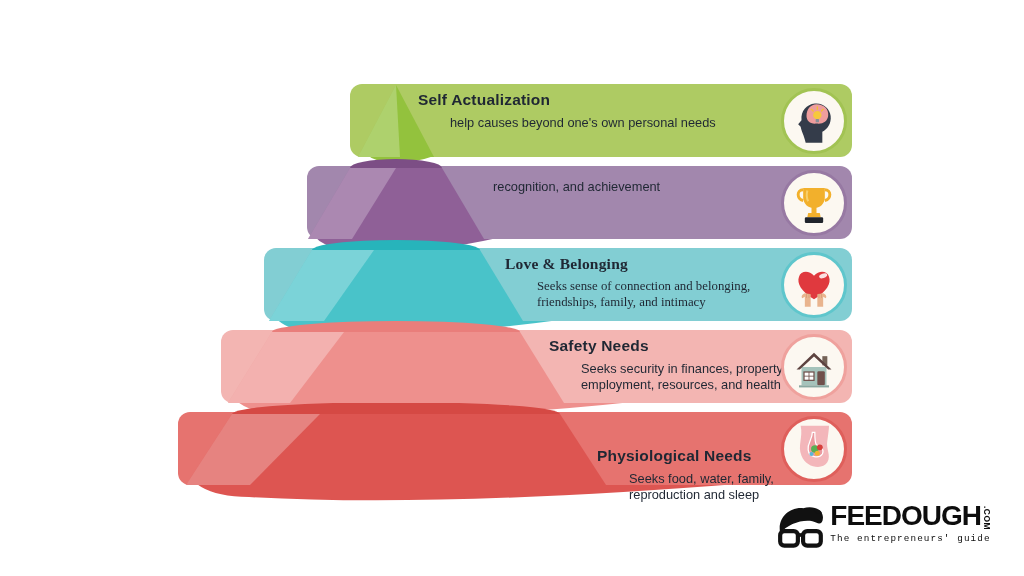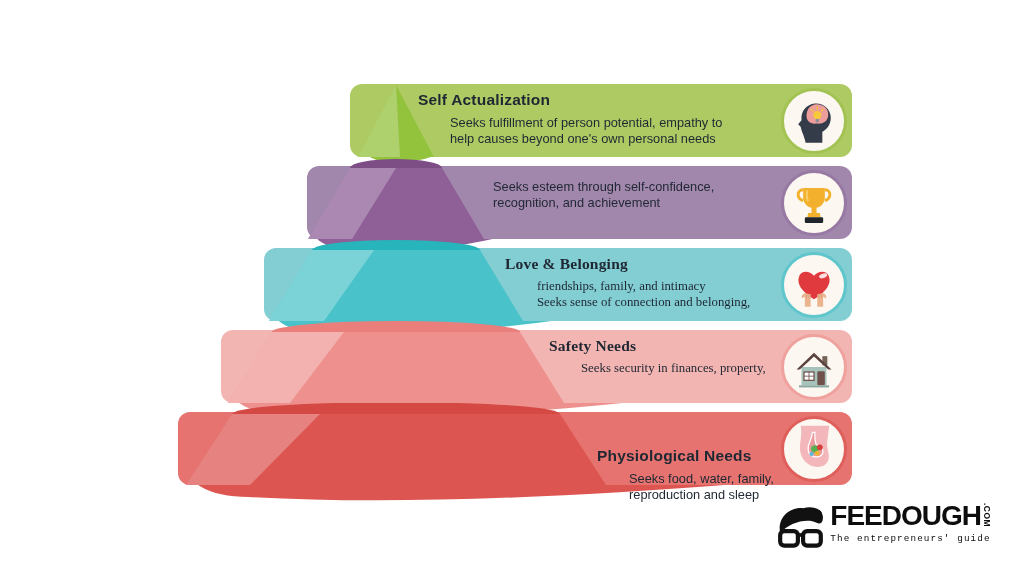--- a/index.html
+++ b/index.html
@@ -11,32 +11,32 @@
   .bar.lv0{left:350px;top:84px;width:502px;}
   .bar.lv1{left:307px;top:166px;width:545px;}
   .bar.lv2{left:264px;top:248px;width:588px;}
   .bar.lv3{left:221px;top:330px;width:631px;}
   .bar.lv4{left:178px;top:412px;width:674px;}
   #pyramid-front{z-index:2;}
   .bar-text{position:absolute;top:7px;color:#1f2733;z-index:3;}
   .lv0 .bar-text{left:68px;}
   .lv1 .bar-text{left:154px;}
   .lv2 .bar-text{left:241px;}
-  .lv3 .bar-text{left:328px;font-family:Liberation Serif, serif;}
+  .lv3 .bar-text{left:328px;}
   .lv4 .bar-text{left:419px;margin-top:28px;}
   .bar-title{font-size:15.5px;font-weight:bold;letter-spacing:.2px;}
   .bar-desc{margin-left:32px;margin-top:6px;font-size:12.8px;line-height:15.5px;}
   .icon-circle{position:absolute;right:5px;top:3.5px;width:66px;height:66px;border-radius:50%;
                border:3px solid #ccc;background:#fcf8f1;box-sizing:border-box;z-index:3;
                display:flex;align-items:center;justify-content:center;overflow:hidden;}
   .icon-circle svg{width:50px;height:50px;}
   .logo{position:absolute;right:32px;bottom:22px;display:flex;align-items:flex-start;z-index:4;}
   .logo-mark{width:50px;height:50px;margin-right:4px;margin-top:2px;}
   .logo-word{display:flex;flex-direction:column;}
-  .logo-brand-row{display:flex;align-items:flex-start;}
+  .logo-brand-row{display:flex;align-items:flex-end;}
   .logo-brand{font-size:28px;font-weight:bold;letter-spacing:-1px;color:#0d0d0d;line-height:28px;}
   .logo-tld{writing-mode:vertical-rl;font-size:8.5px;font-weight:bold;color:#0d0d0d;
             letter-spacing:.5px;margin-left:1px;margin-top:1px;}
   .logo-tagline{font-family:"Liberation Mono", monospace;font-size:9.3px;font-weight:normal;
                 letter-spacing:1.1px;color:#0d0d0d;margin-top:3px;}
 </style>
 </head>
 <body>
 
 <div id="canvas">
@@ -46,21 +46,20 @@
     <path class="fill-tier-2" d="M269,292 Q265,331 319,332 Q414,340 567,319 L567,292 Z" fill="#49c3c9"></path>
     <path class="fill-tier-3" d="M228,374 Q224,413 284,414 Q427,424 642,401 L642,374 Z" fill="#ee908d"></path>
     <path class="fill-tier-4" d="M186,455 Q182,496 249,497 Q437,508 750,483 L750,455 Z" fill="#dd5551"></path>
     <path class="fill-tier-0" d="M358,130 Q355,162 396,163 Q417,162 434,156 L434,130 Z" fill="#93c23d"></path>
   </svg>
 
   <div class="bar lv0" style="background: rgb(174, 203, 99);">
     <div class="bar-text">
       <div class="bar-title">Self Actualization</div>
       <div class="bar-desc">
-        <div>Seeks fulfillment of person potential, empathy to</div>
         <div>help causes beyond one's own personal needs</div>
       </div>
     </div>
     <div class="icon-circle" style="border-color: rgb(162, 195, 83);">
       <svg viewBox="0 0 60 60">
         <path d="M20 56 C18 47 15 43 14 37 L11 34 L15 29 C14 18 21 10 31 9 C41 8 49 15 50 24 C51 33 46 40 40 43 L40 56 Z" fill="#343c4a"></path>
         <path d="M33 10 C42 10 48 16 47 24 C46 31 40 34 33 33 C26 34 21 30 21 24 C21 16 26 10 33 10 Z" fill="#ee9d9d"></path>
         <g stroke="#f2c230" stroke-width="1.6" stroke-linecap="round">
           <line x1="34" y1="13" x2="34" y2="16"></line>
             <line x1="27" y1="16" x2="29" y2="18"></line>
@@ -68,43 +67,42 @@
         </g>
         <circle cx="34" cy="23" r="5" fill="#f6c83c"></circle>
         <rect x="32" y="27.5" width="4" height="4" rx="1" fill="#8a8f98"></rect>
       </svg>
     </div>
   </div>
 
   <div class="bar lv1" style="background: rgb(162, 135, 173);">
     <div class="bar-text">
       <div class="bar-desc">
-        <div>Seeks esteem through self-confidence,</div>
         <div>recognition, and achievement</div>
       </div>
     </div>
     <div class="icon-circle" style="border-color: rgb(151, 121, 163);">
       <svg viewBox="0 0 60 60">
         <path d="M17 12 H43 V23 C43 31 37 36 30 36 C23 36 17 31 17 23 Z" fill="#f2b02c"></path>
         <path d="M17 14 C9 14 9 25 17 27" stroke="#f2b02c" stroke-width="3.5" fill="none"></path>
         <path d="M43 14 C51 14 51 25 43 27" stroke="#f2b02c" stroke-width="3.5" fill="none"></path>
         <path d="M22 15 C21 19 21 24 23 28" stroke="#f8cf6b" stroke-width="2.5" fill="none"></path>
         <rect x="27" y="36" width="6" height="6" fill="#f2b02c"></rect>
         <path d="M23 42 H37 L38 47 H22 Z" fill="#f2b02c"></path>
         <rect x="19" y="47" width="22" height="7" rx="1.5" fill="#20242b"></rect>
       </svg>
     </div>
   </div>
 
   <div class="bar lv2" style="background: rgb(130, 206, 211); font-family: Liberation Serif, serif;">
     <div class="bar-text">
       <div class="bar-title">Love &amp; Belonging</div>
       <div class="bar-desc">
+        <div>Seeks sense of connection and belonging,</div>
         <div>friendships, family, and intimacy</div>
-        <div>Seeks sense of connection and belonging,</div>
       </div>
     </div>
     <div class="icon-circle" style="border-color: rgb(95, 198, 204);">
       <svg viewBox="0 0 60 60">
         <path d="M30 47 C15 38 9 28 12 20 C14 13 24 12 30 19 C36 12 46 13 48 20 C51 28 45 38 30 47 Z" fill="#e0393e"></path>
         <ellipse cx="41" cy="19" rx="5" ry="2.6" fill="#ffffff" opacity="0.85" transform="rotate(-18 41 19)"></ellipse>
         <path d="M19 56 V44 L16 46 C14 44 16 41 19 40 L26 41 L26 56 Z" fill="#e9b48e"></path>
         <path d="M41 56 V44 L44 46 C46 44 44 41 41 40 L34 41 L34 56 Z" fill="#e9b48e"></path>
         <g stroke="#d79c76" stroke-width="1" stroke-linecap="round">
           <line x1="21" y1="41" x2="21" y2="45"></line>
@@ -114,20 +112,21 @@
         </g>
       </svg>
     </div>
   </div>
 
   <div class="bar lv3" style="background: rgb(243, 181, 178);">
     <div class="bar-text">
       <div class="bar-title">Safety Needs</div>
       <div class="bar-desc">
         <div>Seeks security in finances, property,</div>
+        <div>employment, resources, and health</div>
       </div>
     </div>
     <div class="icon-circle" style="border-color: rgb(239, 161, 157);">
       <svg viewBox="0 0 60 60">
         <rect x="15" y="30" width="30" height="22" fill="#a5c3bb"></rect>
         <rect x="40" y="17" width="6" height="11" fill="#746257"></rect>
         <path d="M9 33 L30 13 L51 33 L47 33 L30 17.5 L13 33 Z" fill="#5d4340"></path>
         <rect x="34" y="35" width="9" height="17" rx="1.5" fill="#70504b"></rect>
         <rect x="18" y="36" width="12" height="10" fill="#ffffff" stroke="#70504b" stroke-width="1.5"></rect>
         <line x1="24" y1="36" x2="24" y2="46" stroke="#70504b" stroke-width="1"></line>

